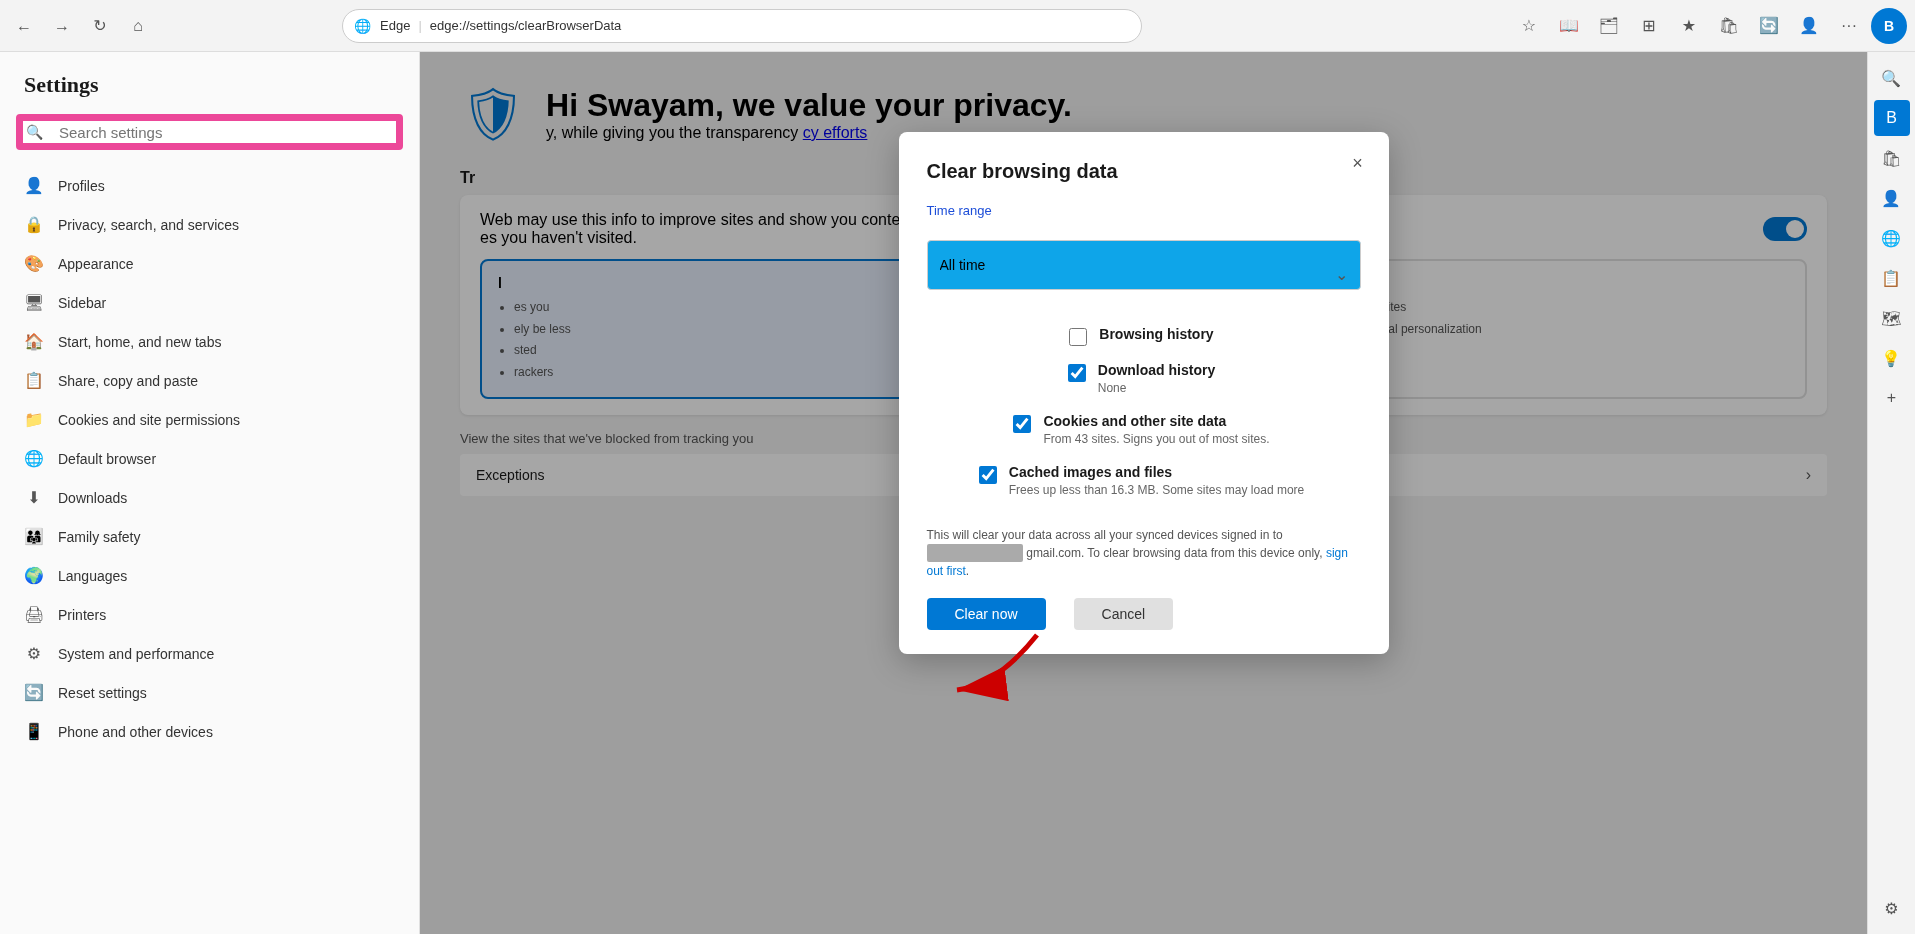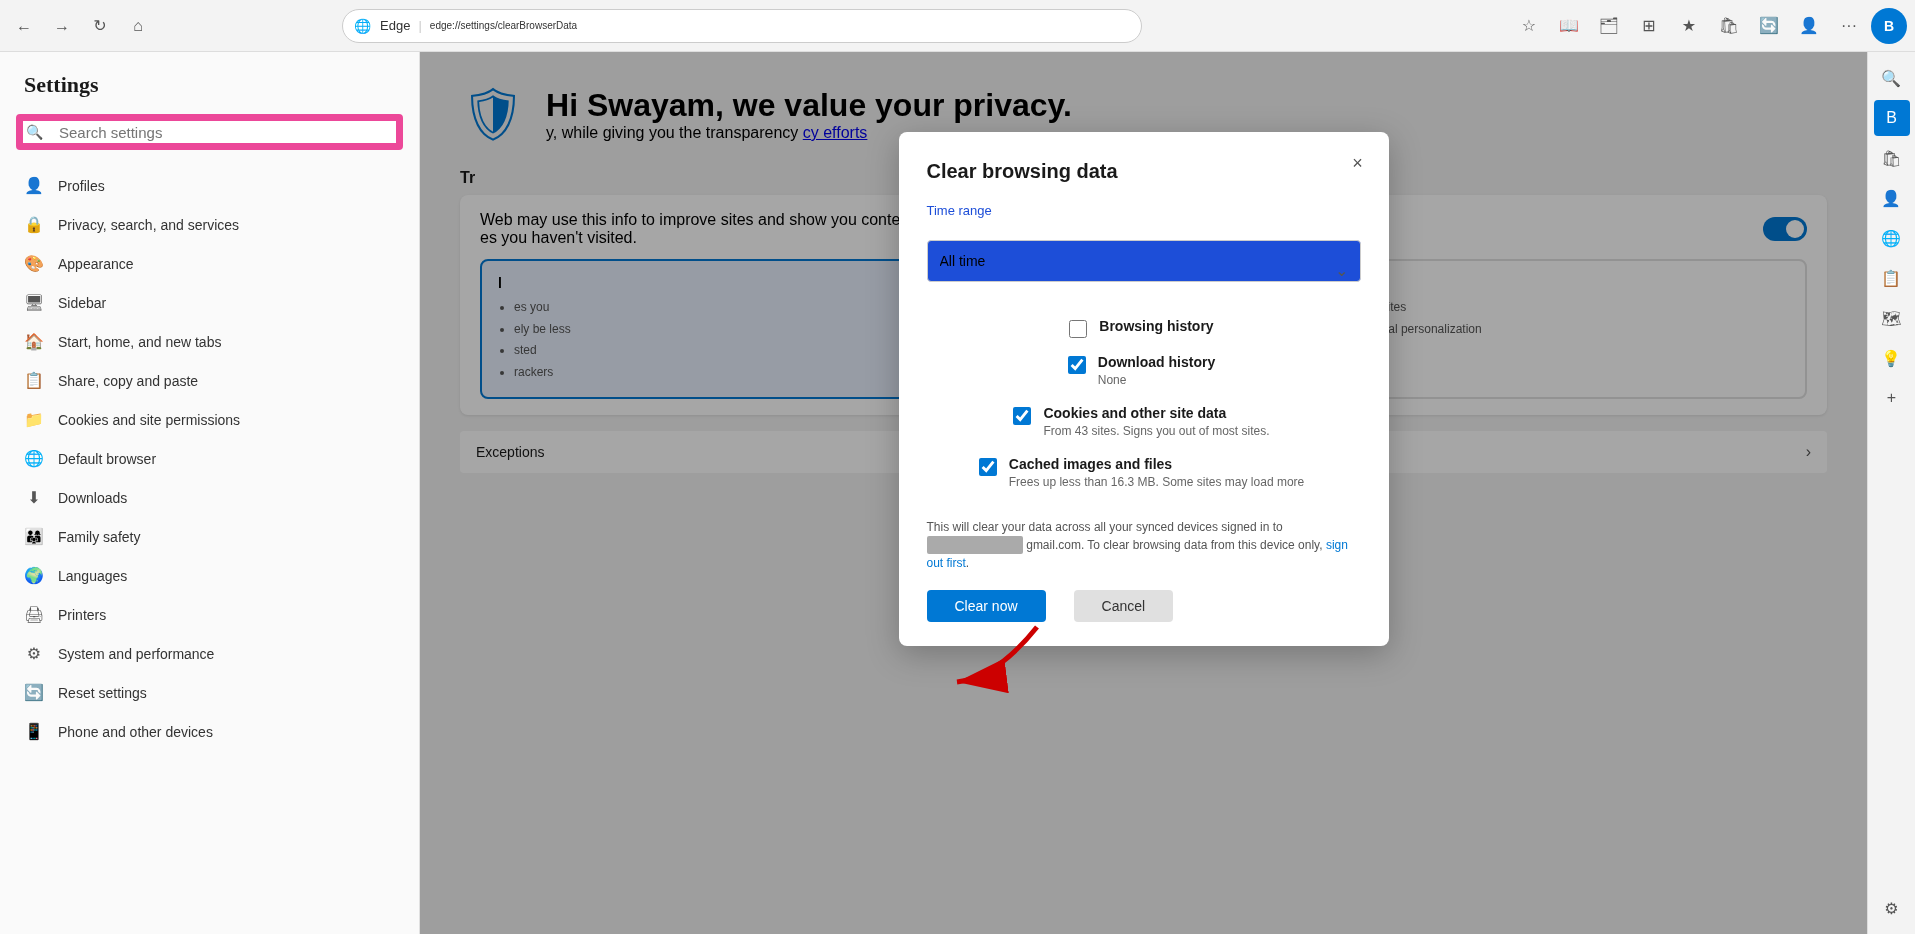--- a/index.html
+++ b/index.html
@@ -32,21 +32,21 @@
       background: white;
       display: flex; align-items: center;
       padding: 0 12px;
       gap: 8px;
       font-size: 13px;
       color: #333;
       max-width: 800px;
       margin: 0 auto;
     }
     .address-bar .edge-icon { color: #0078d4; font-size: 14px; }
-    .address-bar .url-text { color: #333; font-size: 10px; }
+    .address-bar .url-text { color: #333; font-size: 13px; }
     .address-bar .sep { color: #ccc; }
     .toolbar-right {
       display: flex; align-items: center; gap: 4px;
       margin-left: auto;
     }
     .toolbar-btn {
       width: 36px; height: 36px;
       border: none; background: transparent;
       border-radius: 4px; cursor: pointer;
       display: flex; align-items: center; justify-content: center;
@@ -218,27 +218,27 @@
       top: 16px; right: 16px;
       width: 30px; height: 30px;
       border: none; background: transparent;
       cursor: pointer; font-size: 18px; color: #555;
       border-radius: 4px;
       display: flex; align-items: center; justify-content: center;
     }
     .time-range-label { font-size: 13px; color: #1d4ed8; margin-bottom: 22px; }
     .time-range-select {
       width: 100%;
-      height: 42px;
+      height: 50px;
       border: 1px solid #ccc;
       border-radius: 4px;
       padding: 0 12px;
       font-size: 14px;
       appearance: none;
-      background: #1d4ed8;
+      background: #0ea5e9;
       cursor: pointer;
       margin-bottom: 18px;
     }
     .select-wrapper {
       position: relative; margin-bottom: 18px;
     }
     .select-wrapper::after {
       content: '⌄';
       position: absolute;
       right: 12px; top: 50%;
@@ -479,20 +479,21 @@
           <ul>
             <li>Blocks a majority of trackers from all sites</li>
             <li>Content and ads will likely have minimal personalization</li>
             <li>Parts of sites might not work</li>
             <li>Blocks known harmful trackers</li>
           </ul>
         </div>
       </div>
     </div>
 
+    <p class="blocked-text">View the sites that we've blocked from tracking you</p>
     <div class="exceptions-row">
       <span>Exceptions</span>
       <span class="arrow">›</span>
     </div>
 
     <div class="modal-overlay">
       <div class="modal">
         <button class="modal-close">×</button>
         <div class="modal-title">Clear browsing data</div>
 

